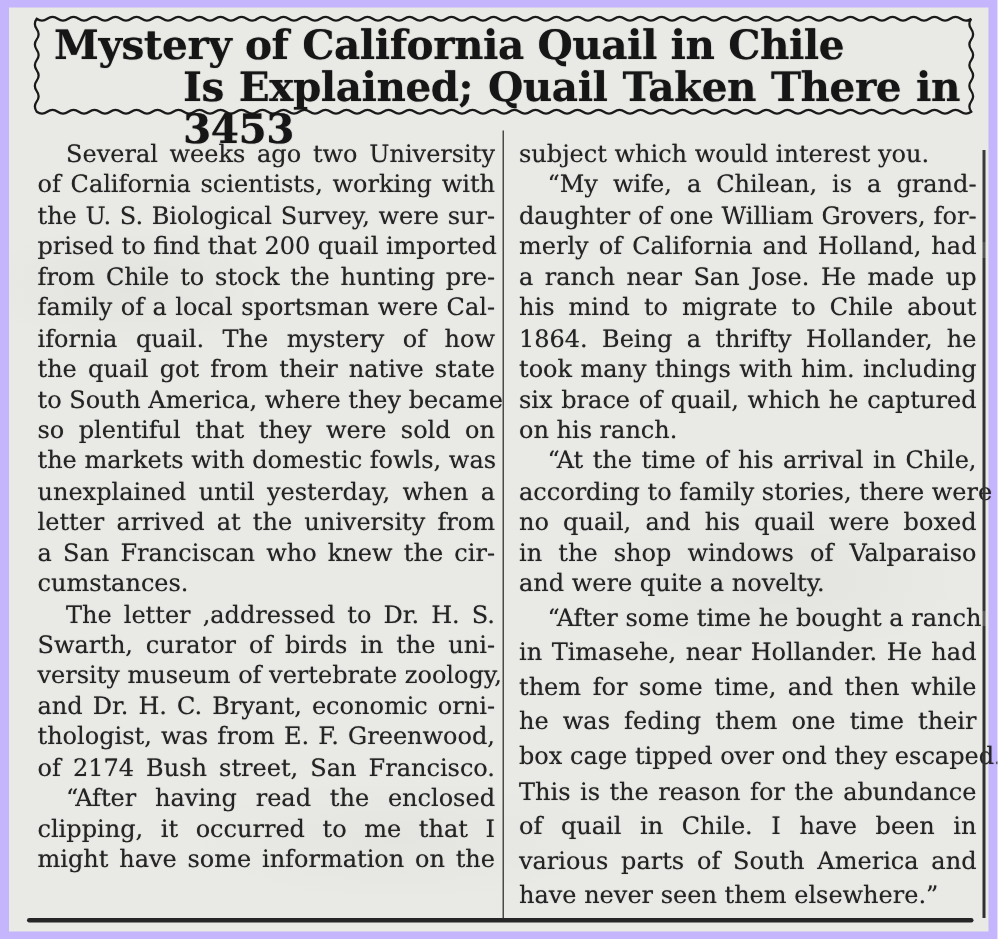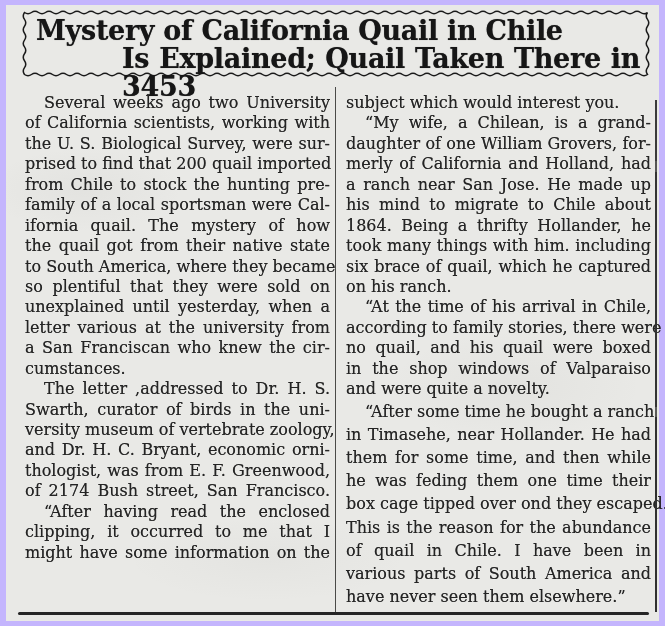--- a/index.html
+++ b/index.html
@@ -79,22 +79,23 @@
       <div class="line indent">Several weeks ago two University</div>
       <div class="line">of California scientists, working with</div>
       <div class="line">the U. S. Biological Survey, were sur-</div>
       <div class="line">prised to find that 200 quail imported</div>
       <div class="line">from Chile to stock the hunting pre-</div>
       <div class="line">family of a local sportsman were Cal-</div>
       <div class="line">ifornia quail. The mystery of how</div>
       <div class="line">the quail got from their native state</div>
       <div class="line">to South America, where they became</div>
       <div class="line">so plentiful that they were sold on</div>
+      <div class="line">the markets with domestic fowls, was</div>
       <div class="line">unexplained until yesterday, when a</div>
-      <div class="line">letter various at the university from</div>
+      <div class="line">letter arrived at the university from</div>
       <div class="line">a San Franciscan who knew the cir-</div>
       <div class="line short">cumstances.</div>
       <div class="line indent">The letter ,addressed to Dr. H. S.</div>
       <div class="line">Swarth, curator of birds in the uni-</div>
       <div class="line">versity museum of vertebrate zoology,</div>
       <div class="line">and Dr. H. C. Bryant, economic orni-</div>
       <div class="line">thologist, was from E. F. Greenwood,</div>
       <div class="line">of 2174 Bush street, San Francisco.</div>
       <div class="line indent">“After having read the enclosed</div>
       <div class="line">clipping, it occurred to me that I</div>

